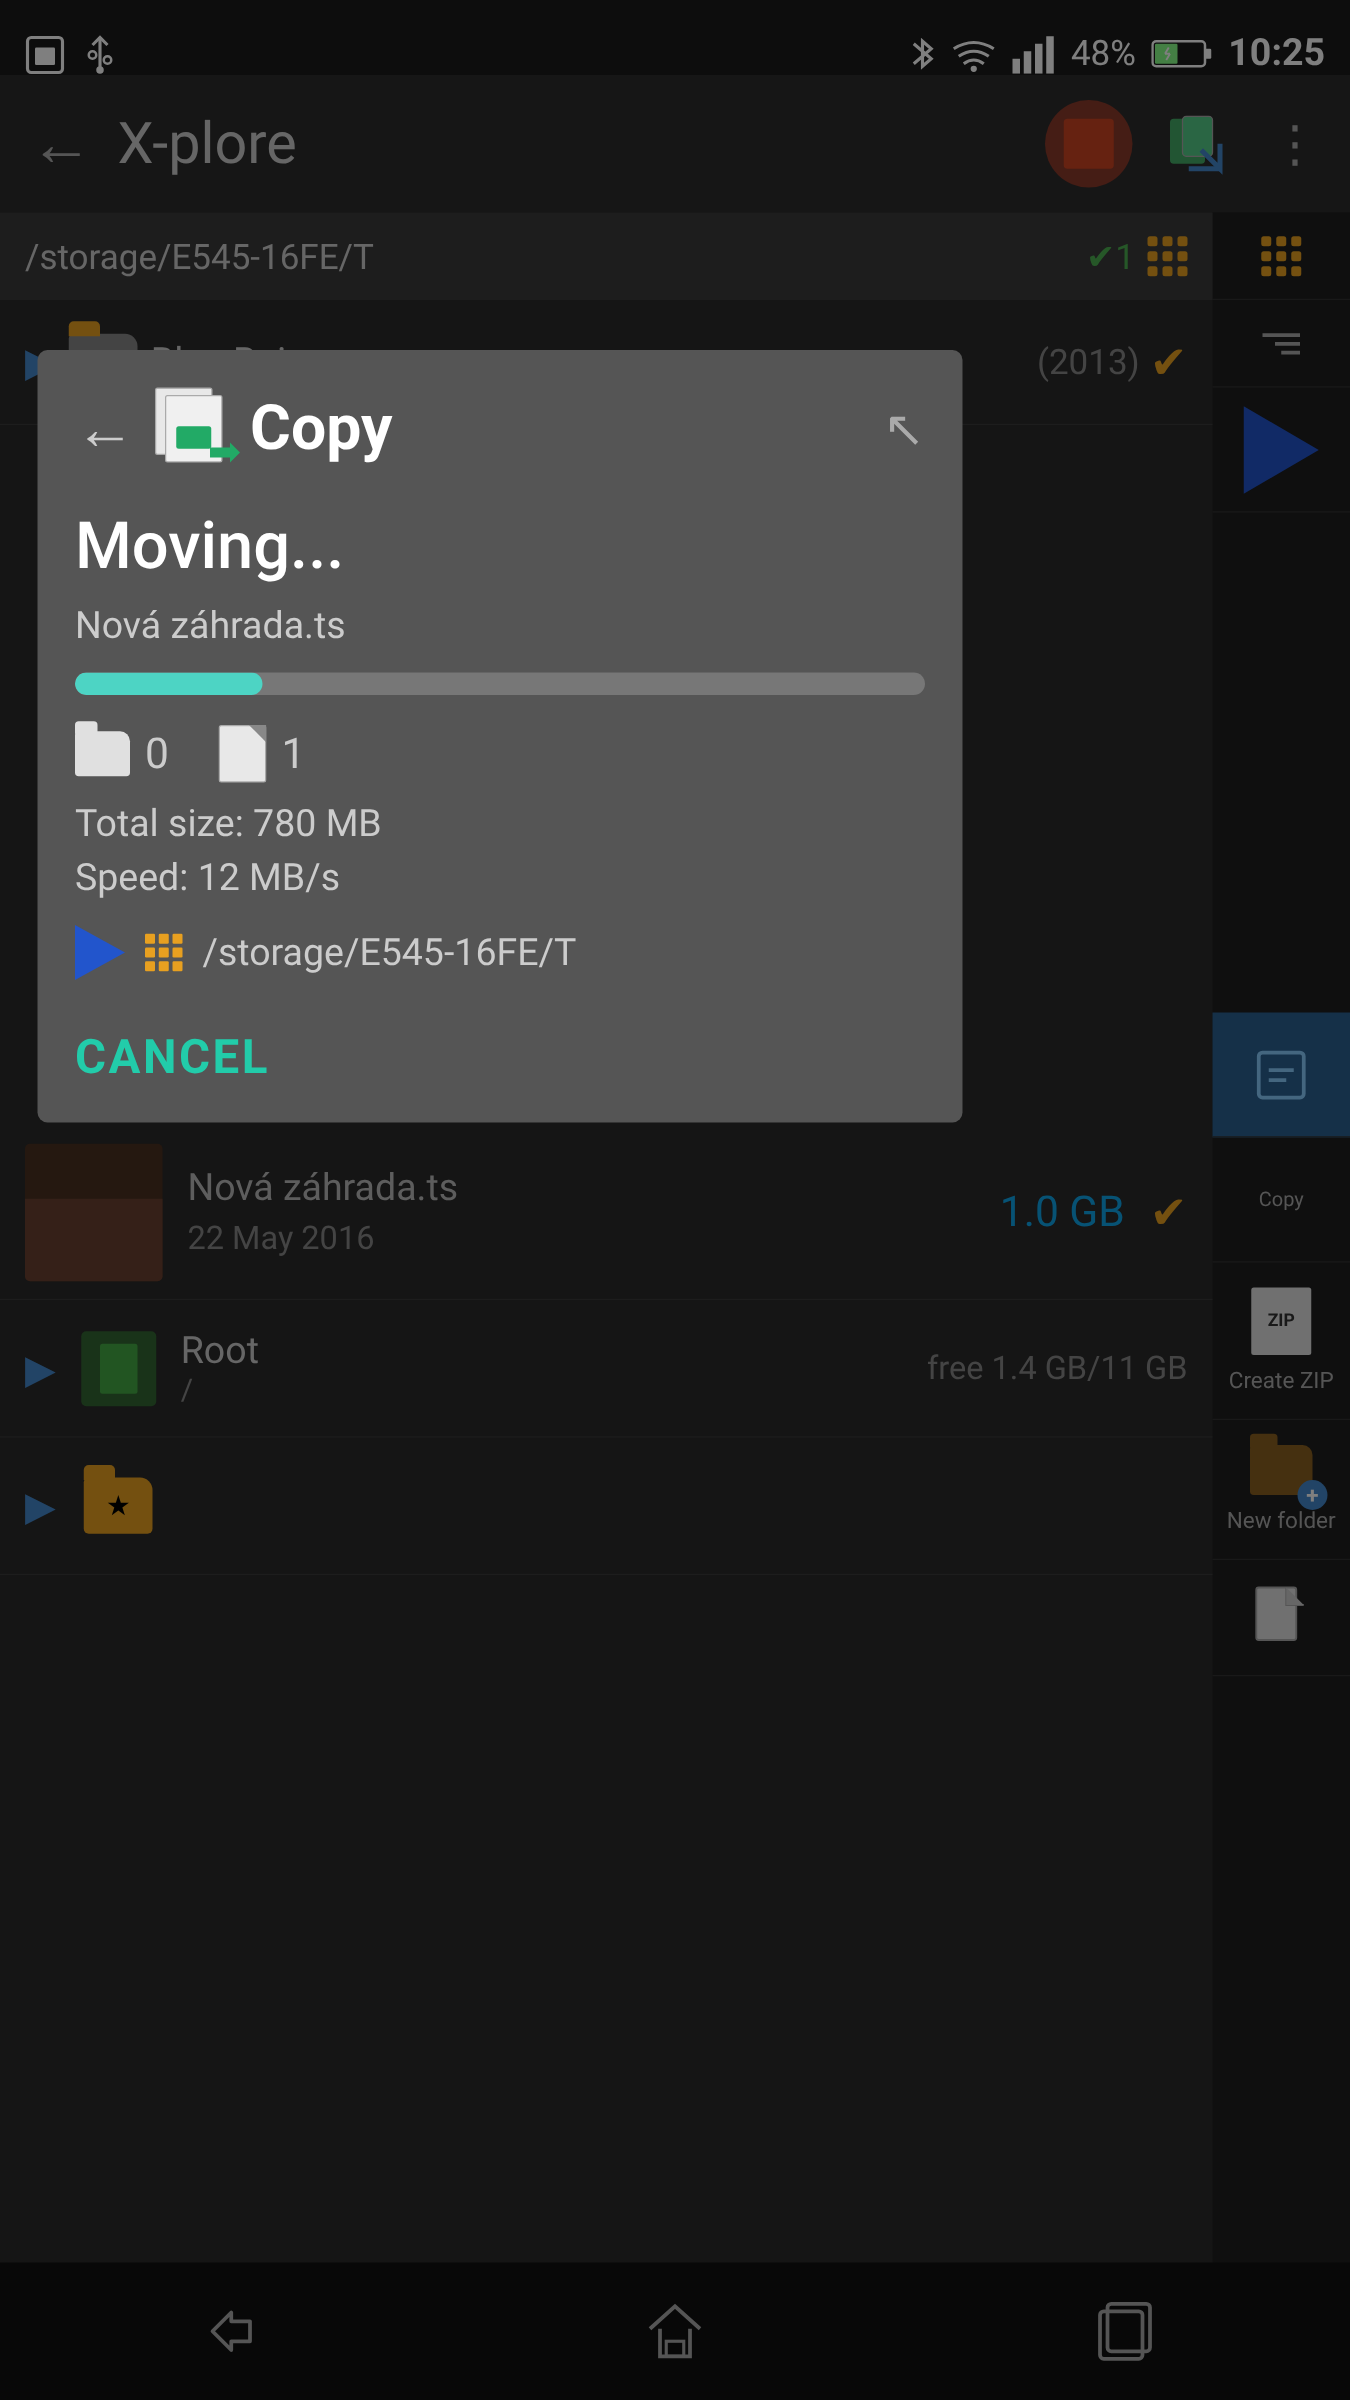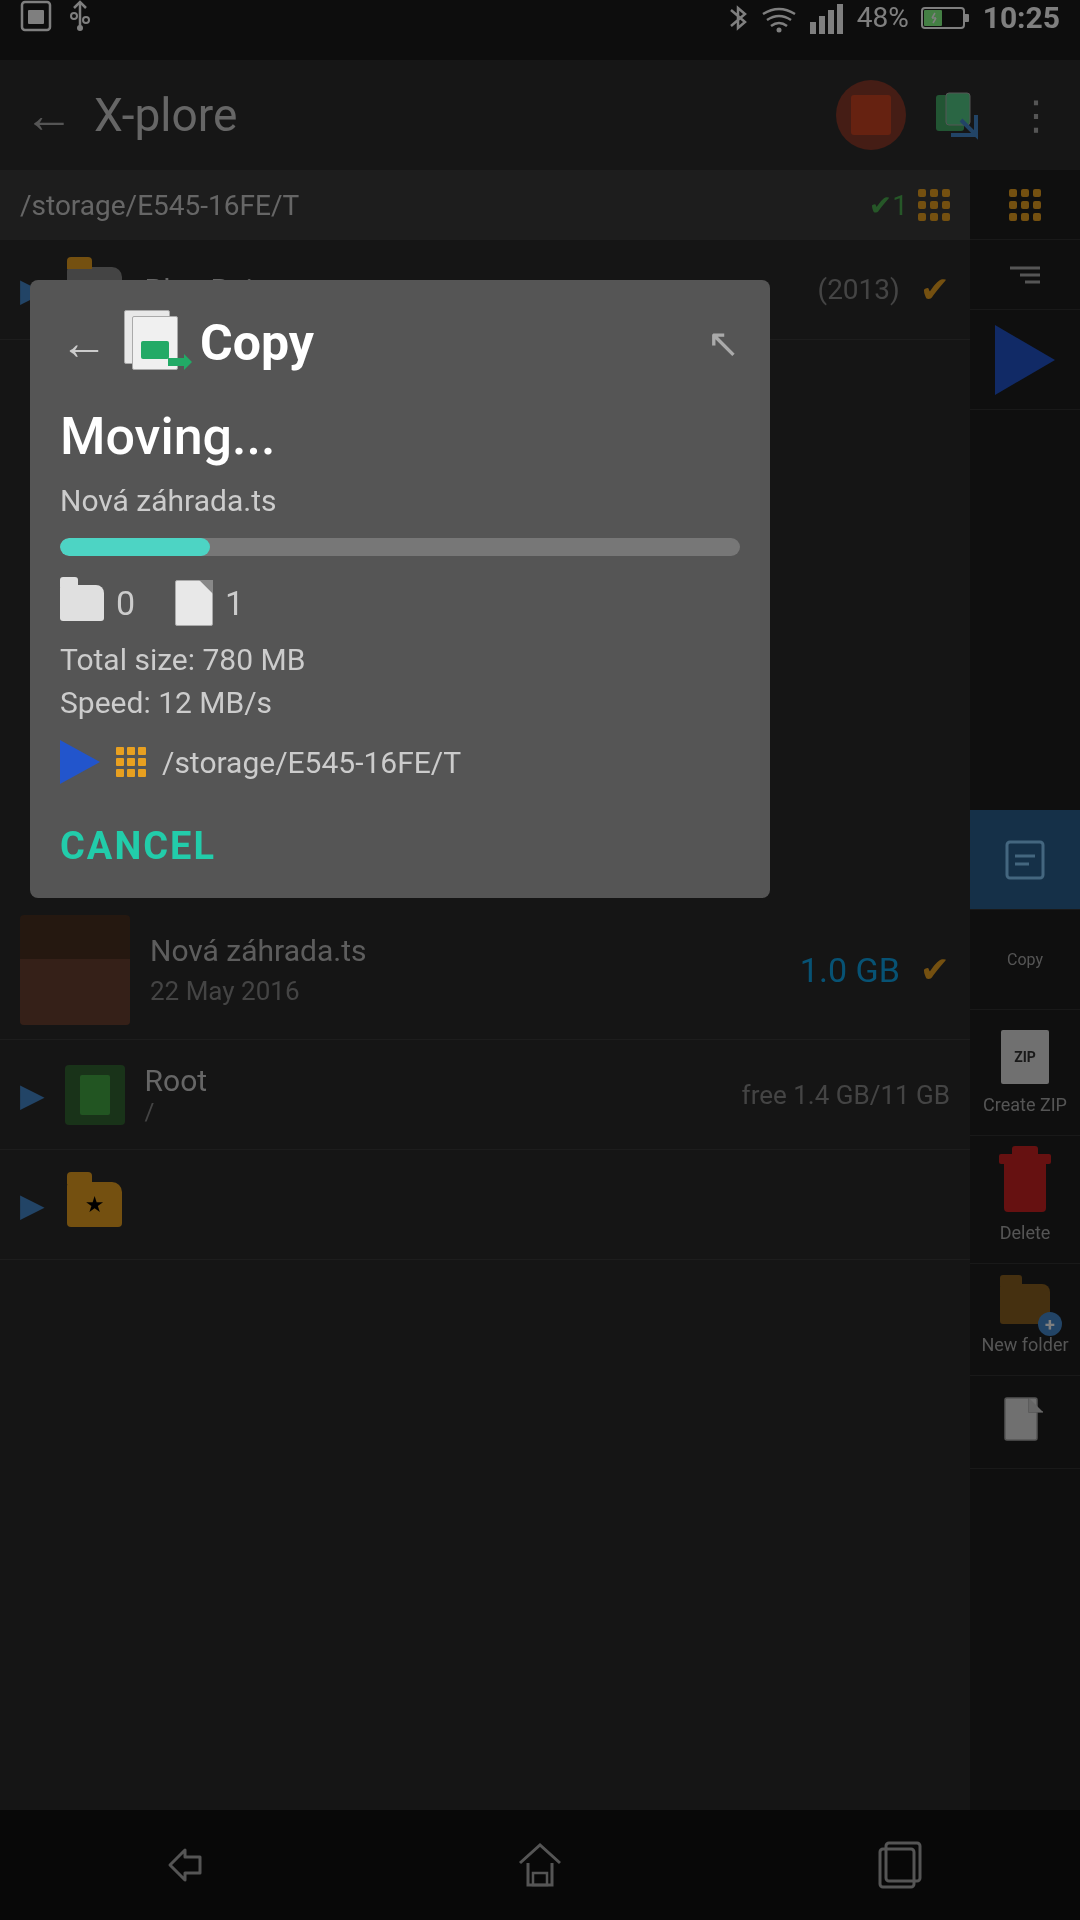--- a/index.html
+++ b/index.html
@@ -13,21 +13,21 @@
       overflow: hidden;
       position: relative;
     }
 
     
     .status-bar {
       width: 100%;
       height: 60px;
       background: #1a1a1a;
       display: flex;
-      align-items: flex-start;
+      align-items: flex-end;
       justify-content: space-between;
       padding: 0 20px;
     }
     .status-bar-left {
       display: flex;
       align-items: center;
       gap: 14px;
     }
     .status-bar-right {
       display: flex;
@@ -104,21 +104,21 @@
       color: #4caf50;
       font-size: 28px;
     }
 
     
     .file-item {
       height: 100px;
       display: flex;
       align-items: center;
       padding: 0 20px;
-      gap: 20px;
+      gap: 8px;
       border-bottom: 1px solid #3a3a3a;
     }
     .file-item-icon {
       width: 60px;
       height: 60px;
       display: flex;
       align-items: center;
       justify-content: center;
     }
     .folder-icon {
@@ -807,24 +807,20 @@
       <span style="font-size:16px;color:#aaa;text-align:center;">Copy</span>
     </div>
 
     <div class="action-icon-wrapper">
       <div class="zip-icon">
         <span style="font-size:14px;font-weight:bold;color:#333;">ZIP</span>
       </div>
       <span class="action-item-label">Create ZIP</span>
     </div>
 
-    <div class="action-icon-wrapper">
-      <div class="trash-icon"></div>
-      <span class="action-item-label">Delete</span>
-    </div>
 
     <div class="action-icon-wrapper">
       <div style="position:relative;">
         <div class="new-folder-icon">
           <div class="new-folder-plus">+</div>
         </div>
       </div>
       <span class="action-item-label">New folder</span>
     </div>
 

